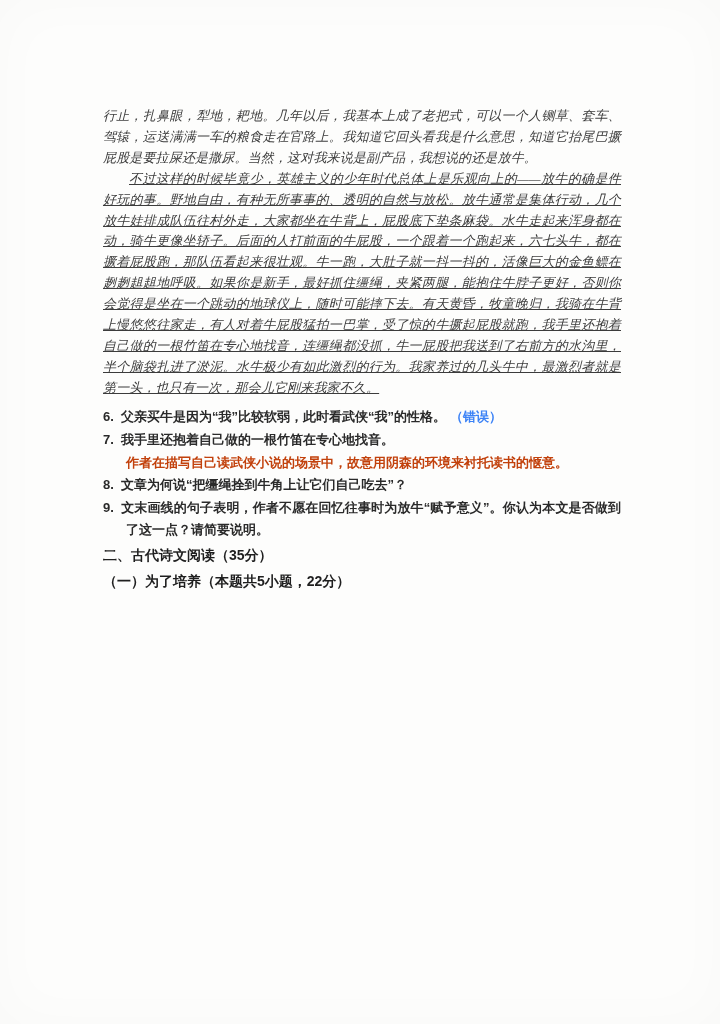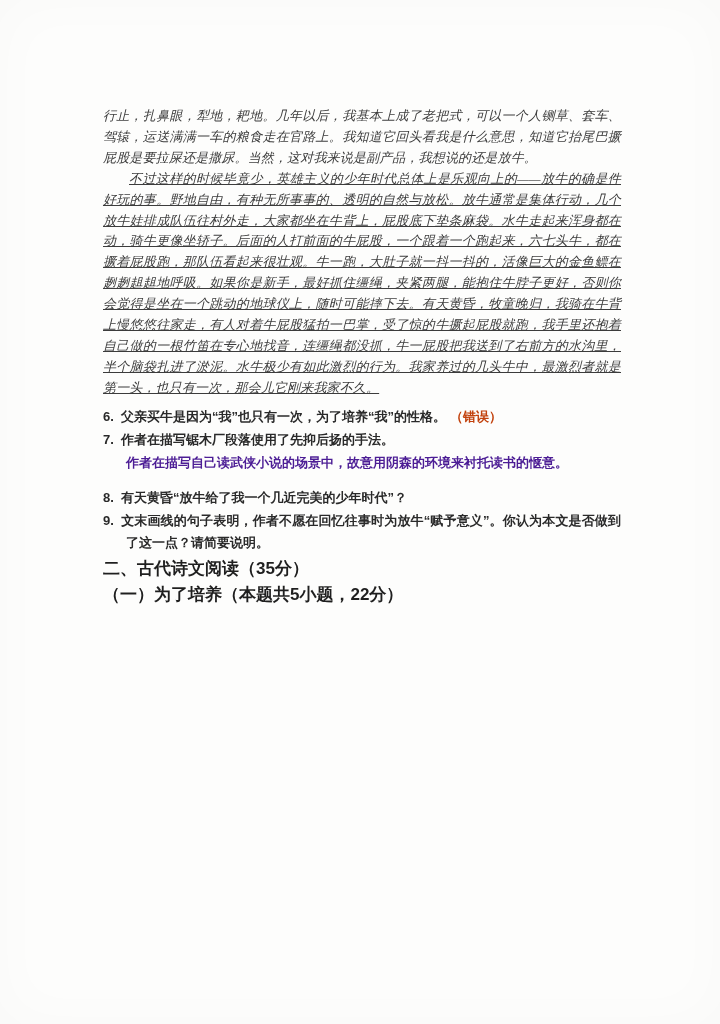--- a/index.html
+++ b/index.html
@@ -54,30 +54,30 @@
     padding-left: 23px;
     text-indent: -23px;
     filter: blur(0.2px);
     margin-bottom: 1px;
   }
   .q-num { display: inline-block; width: 18px; text-indent: 0; }
   .q-sub {
     font-size: 13px;
     line-height: 22px;
     font-weight: 700;
-    color: #4c1d95;
+    color: #c2410c;
     text-align: justify;
     padding-left: 23px;
     filter: blur(0.2px);
-    margin-bottom: 13px;
+    margin-bottom: 0;
   }
-  .annotation { color: #c2410c; padding-left: 4px; }
+  .annotation { color: #3b82f6; padding-left: 4px; }
 
   .section-header {
-    font-size: 17px;
+    font-size: 14px;
     line-height: 23px;
     font-weight: 700;
     color: #1f1f1f;
     filter: blur(0.2px);
     margin-top: 3px;
   }
 </style>
 </head>
 <body>
 
@@ -85,30 +85,30 @@
   <div class="content">
 
     <div class="passage">
       <p>行止，扎鼻眼，犁地，耙地。几年以后，我基本上成了老把式，可以一个人铡草、套车、驾辕，运送满满一车的粮食走在官路上。我知道它回头看我是什么意思，知道它抬尾巴撅屁股是要拉屎还是撒尿。当然，这对我来说是副产品，我想说的还是放牛。</p>
       <p class="indent">不过这样的时候毕竟少，英雄主义的少年时代总体上是乐观向上的——放牛的确是件好玩的事。野地自由，有种无所事事的、透明的自然与放松。放牛通常是集体行动，几个放牛娃排成队伍往村外走，大家都坐在牛背上，屁股底下垫条麻袋。水牛走起来浑身都在动，骑牛更像坐轿子。后面的人打前面的牛屁股，一个跟着一个跑起来，六七头牛，都在撅着屁股跑，那队伍看起来很壮观。牛一跑，大肚子就一抖一抖的，活像巨大的金鱼鳔在趔趔趄趄地呼吸。如果你是新手，最好抓住缰绳，夹紧两腿，能抱住牛脖子更好，否则你会觉得是坐在一个跳动的地球仪上，随时可能摔下去。有天黄昏，牧童晚归，我骑在牛背上慢悠悠往家走，有人对着牛屁股猛拍一巴掌，受了惊的牛撅起屁股就跑，我手里还抱着自己做的一根竹笛在专心地找音，连缰绳都没抓，牛一屁股把我送到了右前方的水沟里，半个脑袋扎进了淤泥。水牛极少有如此激烈的行为。我家养过的几头牛中，最激烈者就是第一头，也只有一次，那会儿它刚来我家不久。</p>
     </div>
 
     <div class="questions">
 
       <div class="q-item">
-        <span class="q-num">6.</span><span>父亲买牛是因为“我”也只有一次，为了培养“我”的性格。</span><span class="annotation">（错误）</span>
+        <span class="q-num">6.</span><span>父亲买牛是因为“我”比较软弱，此时看武侠“我”的性格。</span><span class="annotation">（错误）</span>
       </div>
 
       <div class="q-item">
-        <span class="q-num">7.</span><span>作者在描写锯木厂段落使用了先抑后扬的手法。</span>
+        <span class="q-num">7.</span><span>我手里还抱着自己做的一根竹笛在专心地找音。</span>
       </div>
       <div class="q-sub">作者在描写自己读武侠小说的场景中，故意用阴森的环境来衬托读书的惬意。</div>
 
       <div class="q-item">
-        <span class="q-num">8.</span><span>有天黄昏“放牛给了我一个几近完美的少年时代”？</span>
+        <span class="q-num">8.</span><span>文章为何说“把缰绳拴到牛角上让它们自己吃去”？</span>
       </div>
 
       <div class="q-item">
         <span class="q-num">9.</span><span>文末画线的句子表明，作者不愿在回忆往事时为放牛“赋予意义”。你认为本文是否做到了这一点？请简要说明。</span>
       </div>
     </div>
 
     <div class="section-header">二、古代诗文阅读（35分）</div>
     <div class="section-header">（一）为了培养（本题共5小题，22分）</div>
 

